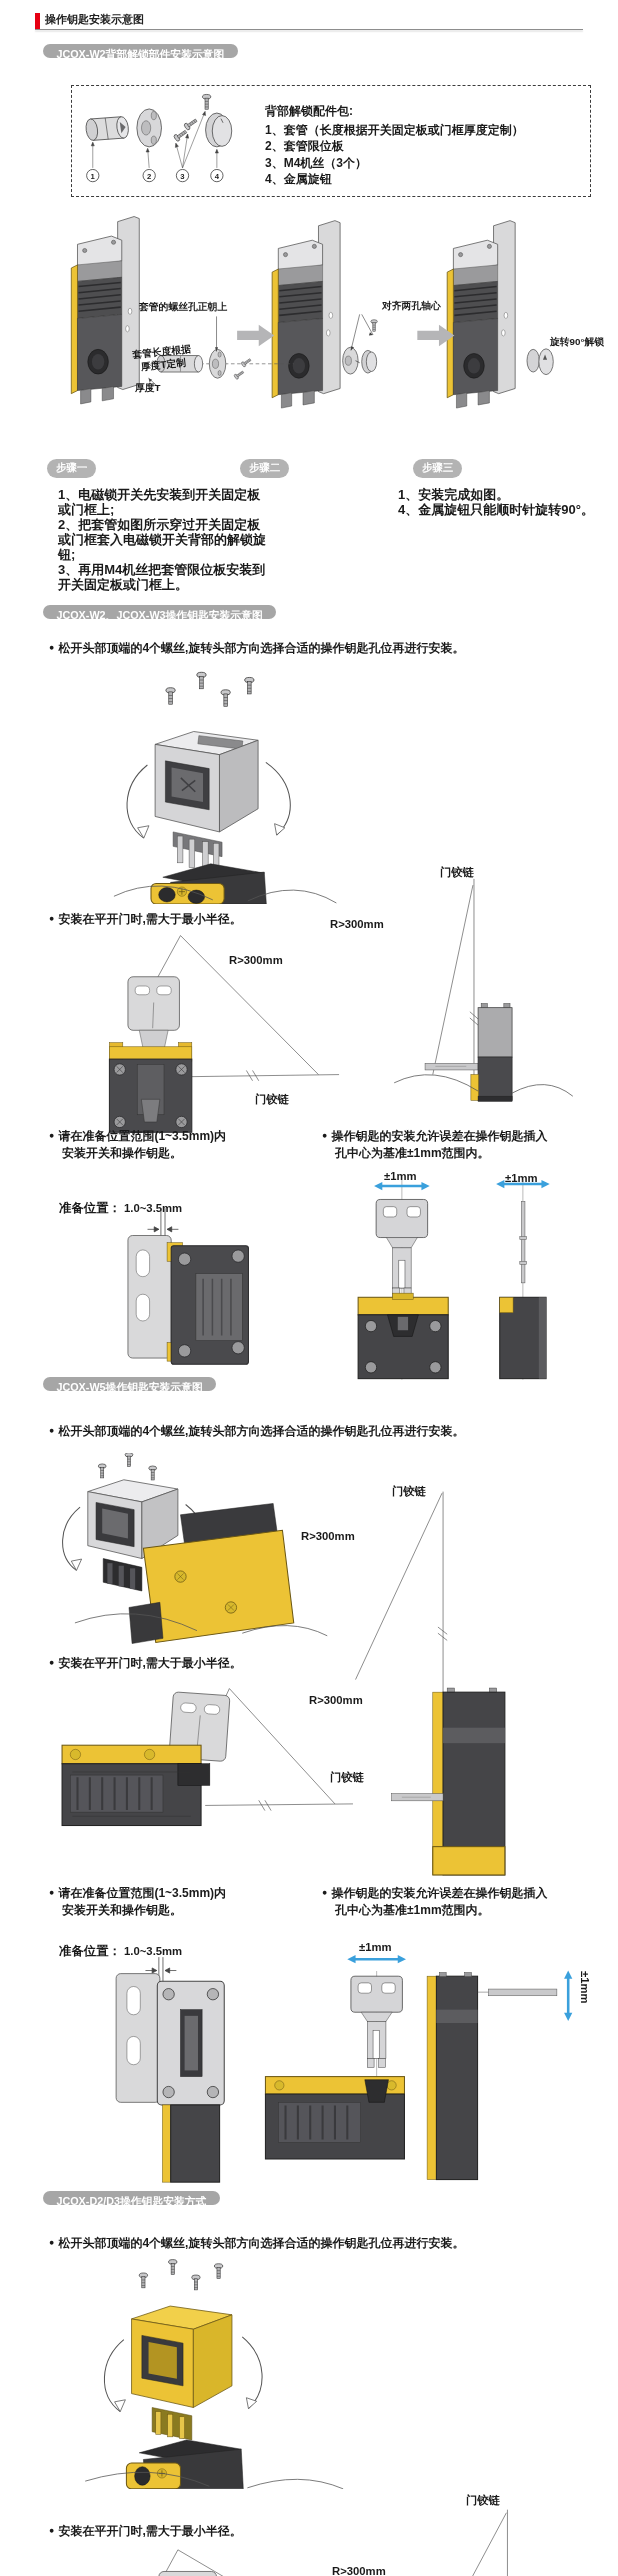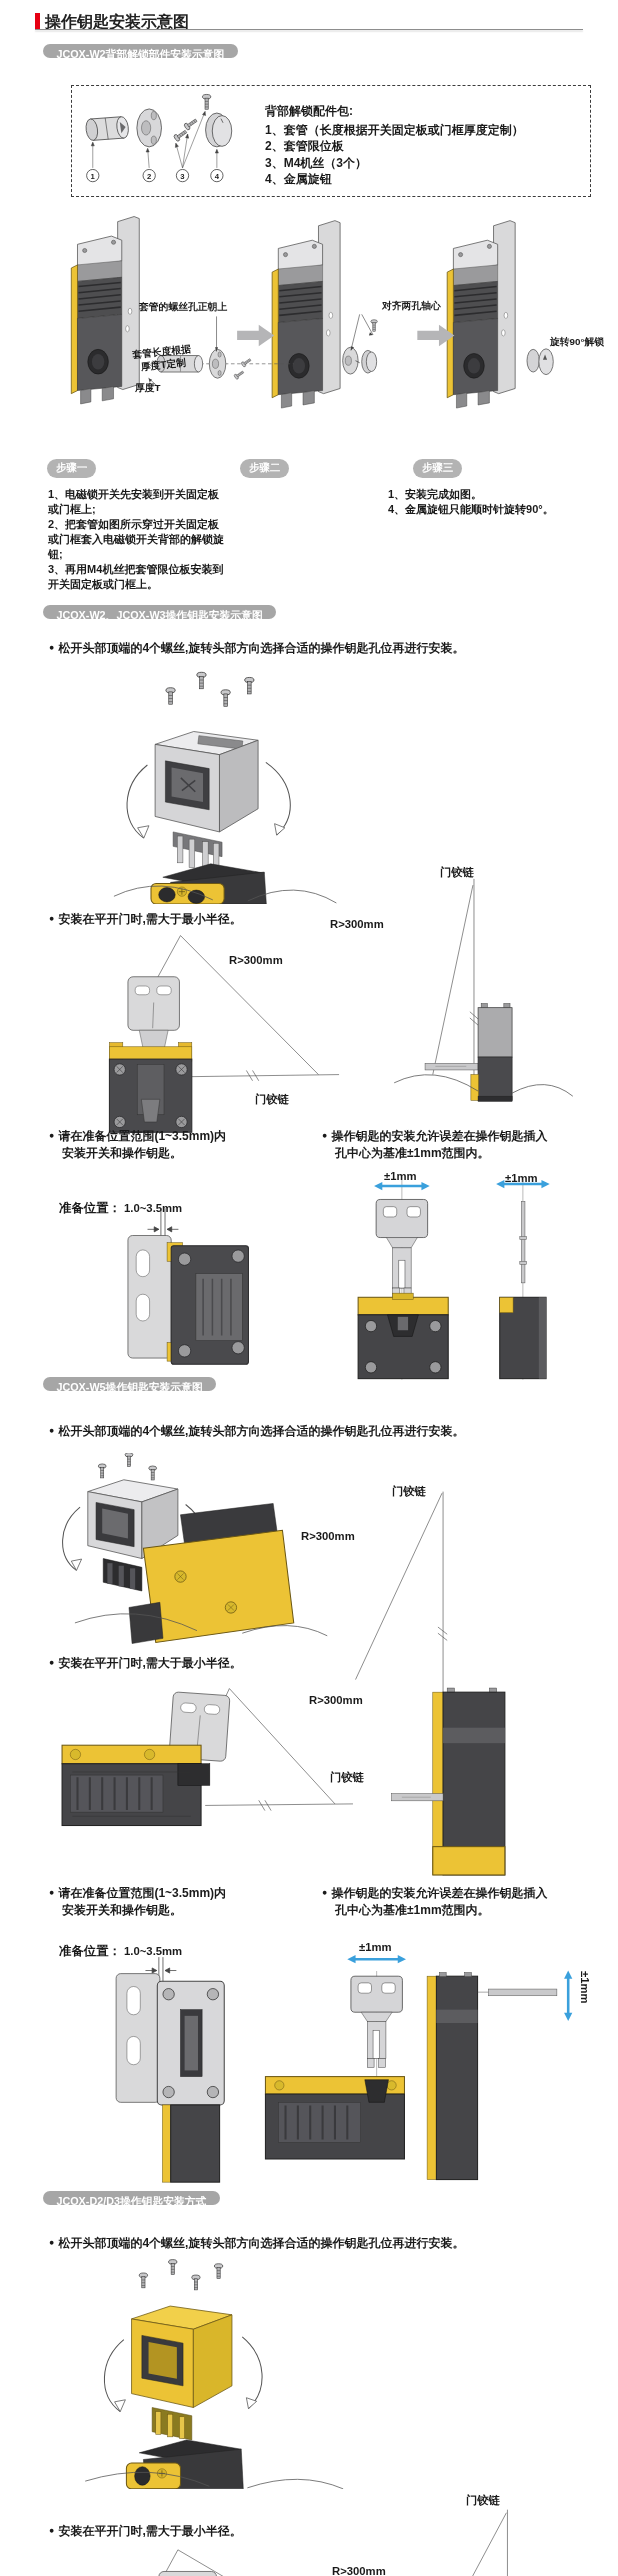--- a/index.html
+++ b/index.html
@@ -1,29 +1,29 @@
 <!DOCTYPE html>
 <html style="font-size:8.2px"><head>
 <meta charset="utf-8">
 <style>
   html,body{margin:0;padding:0;background:#fff;}
   .page{position:relative;width:618px;height:3061px;background:#ffffff;overflow:hidden;
         font-family:"Liberation Sans","DejaVu Sans",sans-serif;color:#1a1a1a;}
   .abs{position:absolute;}
-  .doc-title{font-size:16px;font-weight:bold;color:#222;}
+  .doc-title{font-size:11px;font-weight:bold;color:#222;}
   .title-rule{height:0;border-bottom:1px solid #8d8d8d;box-shadow:0 1.5px 1.5px rgba(0,0,0,.18);}
   .red-bar{width:5.2px;height:15.5px;background:#e60012;}
   .section-pill{background:#a6a6a6;color:#fff;border-radius:10.8px;height:14px;line-height:20.6px;
         padding:0 13.4px;font-size:10.8px;font-weight:bold;white-space:nowrap;}
   .step-pill{background:#b3b3b3;color:#fff;border-radius:9.8px;height:18.5px;line-height:18.5px;
         padding:0 9.3px;font-size:10.3px;font-weight:bold;}
   .kit-box{border:1px dashed #3c3c3c;}
   .kit-head{font-size:12px;font-weight:bold;}
   .kit-item{font-size:12px;font-weight:600;white-space:nowrap;}
-  .step-line{font-size:11px;font-weight:600;line-height:15px;white-space:nowrap;}
+  .step-line{font-size:13px;font-weight:600;line-height:15px;white-space:nowrap;margin-left:10px;}
   .bullet{display:flex;align-items:flex-start;font-size:12px;font-weight:bold;white-space:nowrap;}
   .bullet .dot{font-size:8.8px;margin:1.5px 4.1px 0 0;}
   .dlabel{font-size:9.8px;font-weight:bold;white-space:nowrap;}
   .mlabel{font-size:11.3px;font-weight:bold;white-space:nowrap;}
   .prep{display:flex;align-items:baseline;white-space:nowrap;}
   .prep .pl{font-size:12.4px;font-weight:bold;}
   .prep .pv{font-size:11.3px;font-weight:bold;margin-left:3.1px;}
   .rot90{transform:rotate(90deg);transform-origin:left top;}
   svg{display:block;}
   svg text{font-family:"Liberation Sans","DejaVu Sans",sans-serif;}

